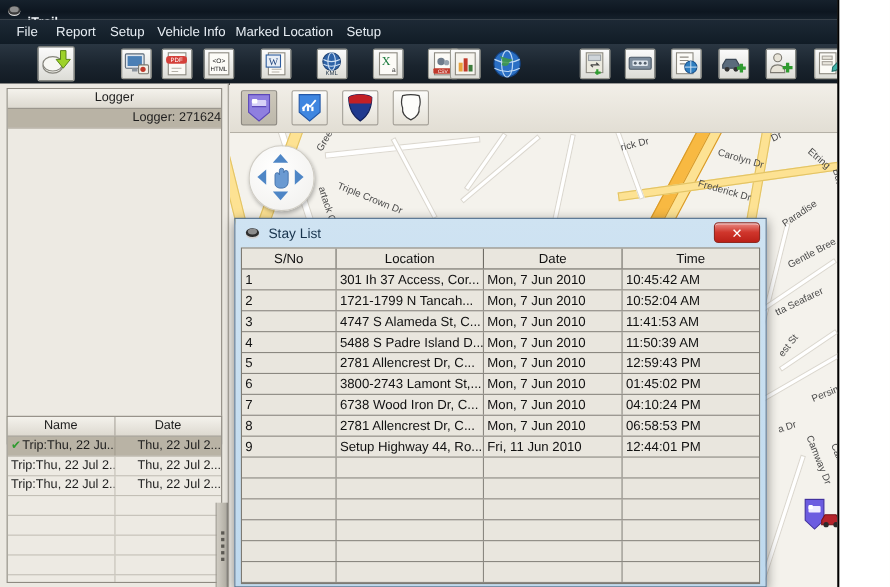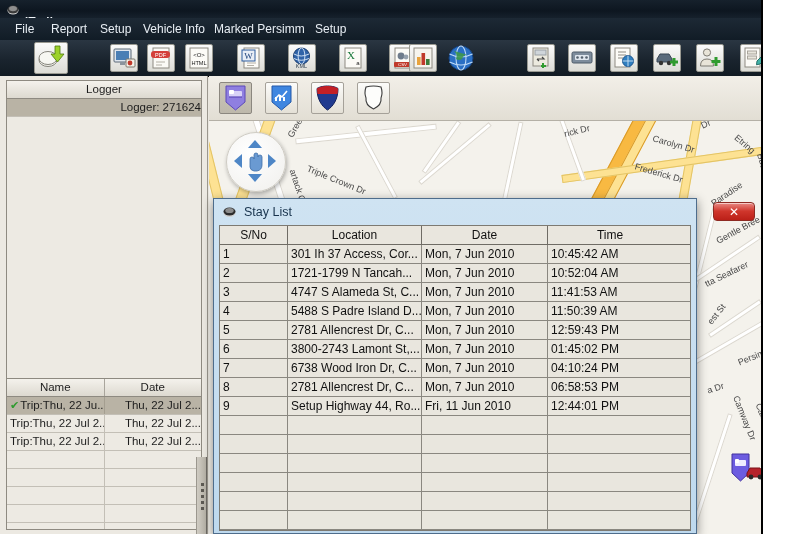--- a/index.html
+++ b/index.html
@@ -133,21 +133,21 @@
 
   
   .dialog{
     position:absolute;left:213px;top:198px;width:484px;height:336px;
     border:1px solid #4e6d8c;
     background:linear-gradient(#cfe3f2,#bed9ee);
     box-shadow:0 3px 10px rgba(0,0,0,.45);
     box-sizing:border-box;
   }
   .dlg-title{
-    position:absolute;left:0;top:0;width:546px;height:26px;
+    position:absolute;left:0;top:0;width:482px;height:26px;
   }
   .dlg-icon{position:absolute;left:8px;top:5px;width:15px;height:14px;}
   .dlg-text{
     position:absolute;left:30px;top:4px;font-size:12.5px;color:#18334d;
     line-height:18px;
   }
   .dlg-close{
     position:absolute;right:5px;top:3px;width:42px;height:19px;
     background:linear-gradient(#e98a84,#d0362c 48%,#bb2018);
     border:1px solid #8e2a22;border-radius:4px;
@@ -166,21 +166,21 @@
     border-right:1px solid #6f6c65;box-sizing:border-box;
   }
   .sl-head div:last-child{border-right:none;}
   .sl-row{display:flex;height:18px;border-bottom:1px solid #8a8780;}
   .sl-row div{
     font-size:12px;line-height:18px;color:#111;padding-left:3px;
     border-right:1px solid #8a8780;box-sizing:border-box;
     white-space:nowrap;overflow:hidden;
   }
   .sl-row div:last-child{border-right:none;}
-  .c-sno{width:68px;}
+  .c-sno{width:86px;}
   .c-loc{width:134px;}
   .c-date{width:126px;}
   .c-time{width:124px;}
 </style>
 </head>
 <body>
 
 <div id="app">
 
   <div class="titlebar">
@@ -190,21 +190,21 @@
       <ellipse cx="7" cy="6.6" rx="4" ry="2.6" fill="#8e8e8e"></ellipse>
     </svg>
     <span class="tb-text">iTrail</span>
   </div>
 
   <div class="menubar">
     <div class="menu-item" style="left:10px">File</div>
     <div class="menu-item" style="left:46px">Report</div>
     <div class="menu-item" style="left:95px">Setup</div>
     <div class="menu-item" style="left:138px">Vehicle Info</div>
-    <div class="menu-item" style="left:209px">Marked Persimm</div>
+    <div class="menu-item" style="left:209px">Marked Location</div>
     <div class="menu-item" style="left:310px">Setup</div>
   </div>
 
   <div class="toolbar">
 
     <div class="tbtn big" style="left:34px;top:2px;width:34px;height:32px">
       <svg width="32" height="30" viewBox="0 0 32 30">
         <ellipse cx="13" cy="17" rx="9" ry="6.5" fill="#efefe9" stroke="#86857d"></ellipse>
         <ellipse cx="13" cy="15" rx="9" ry="6.5" fill="#f7f7f2" stroke="#86857d"></ellipse>
         <path d="M20 3 h5 V11 h4 l-6.5 8 L16 11 h4 Z" fill="#9dd22a" stroke="#4e7a0d" stroke-width=".8"></path>

